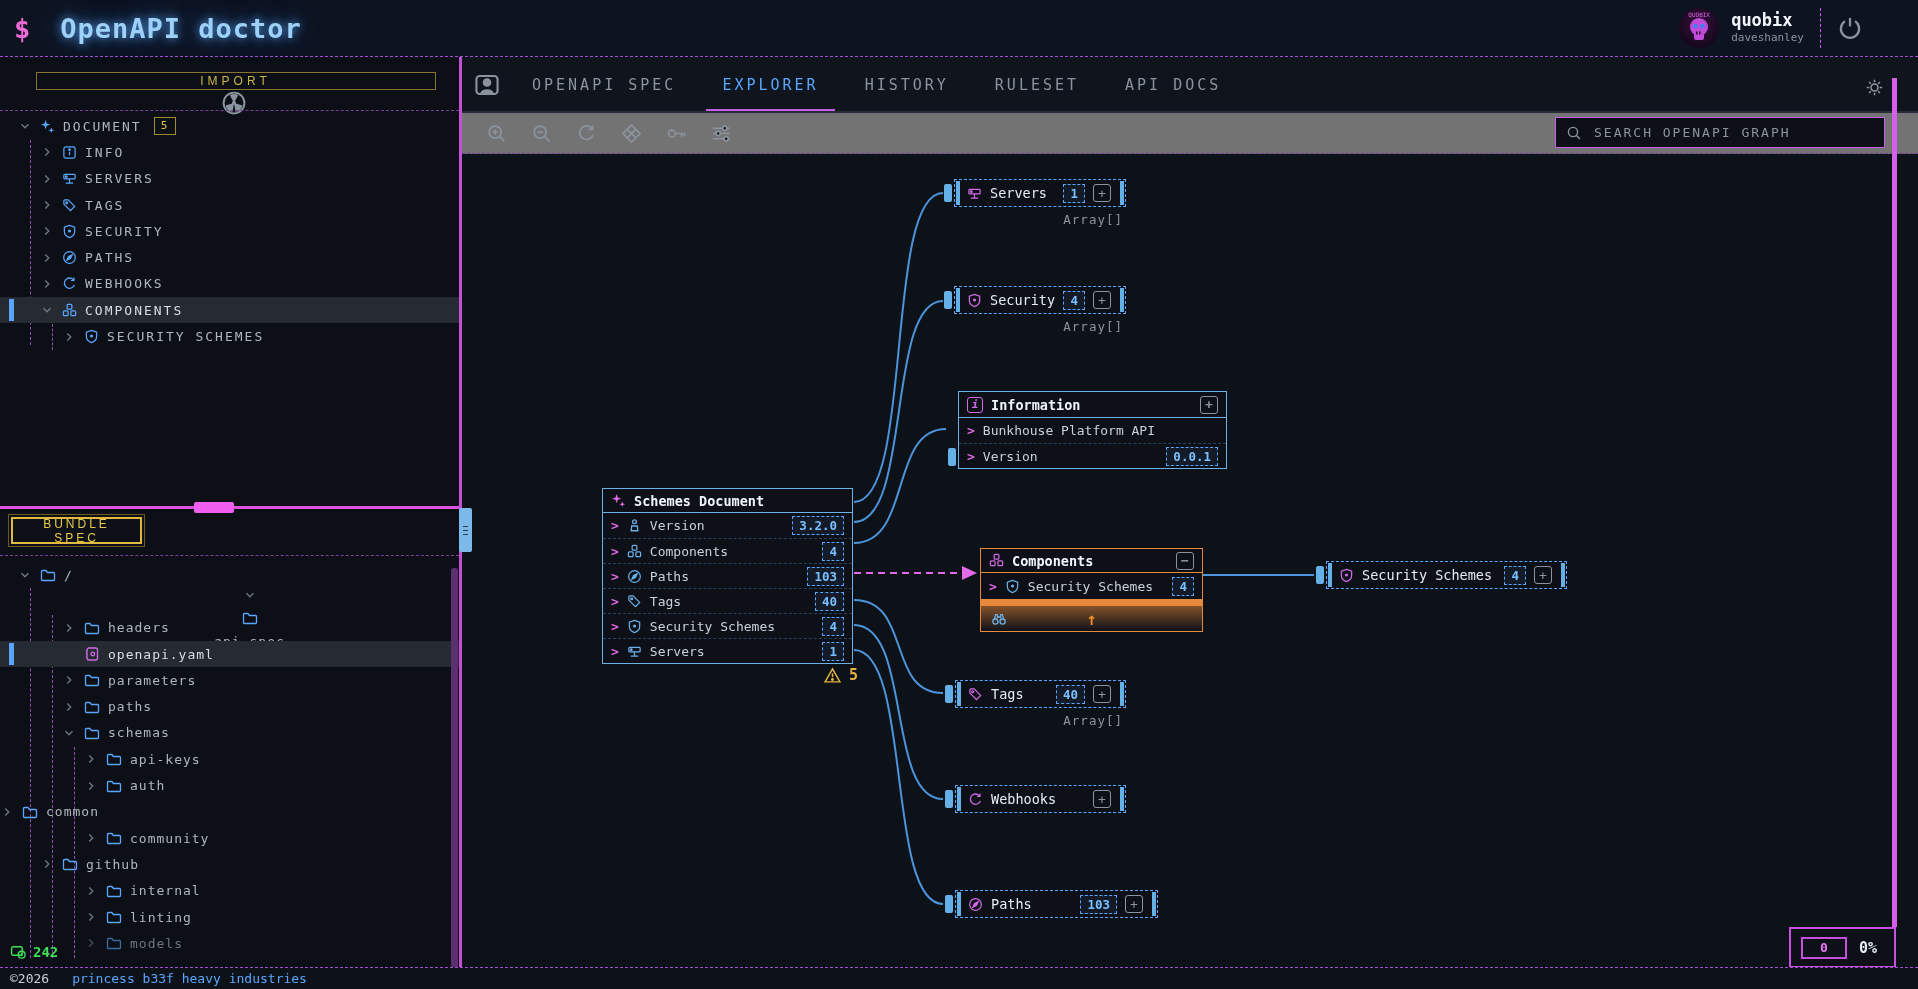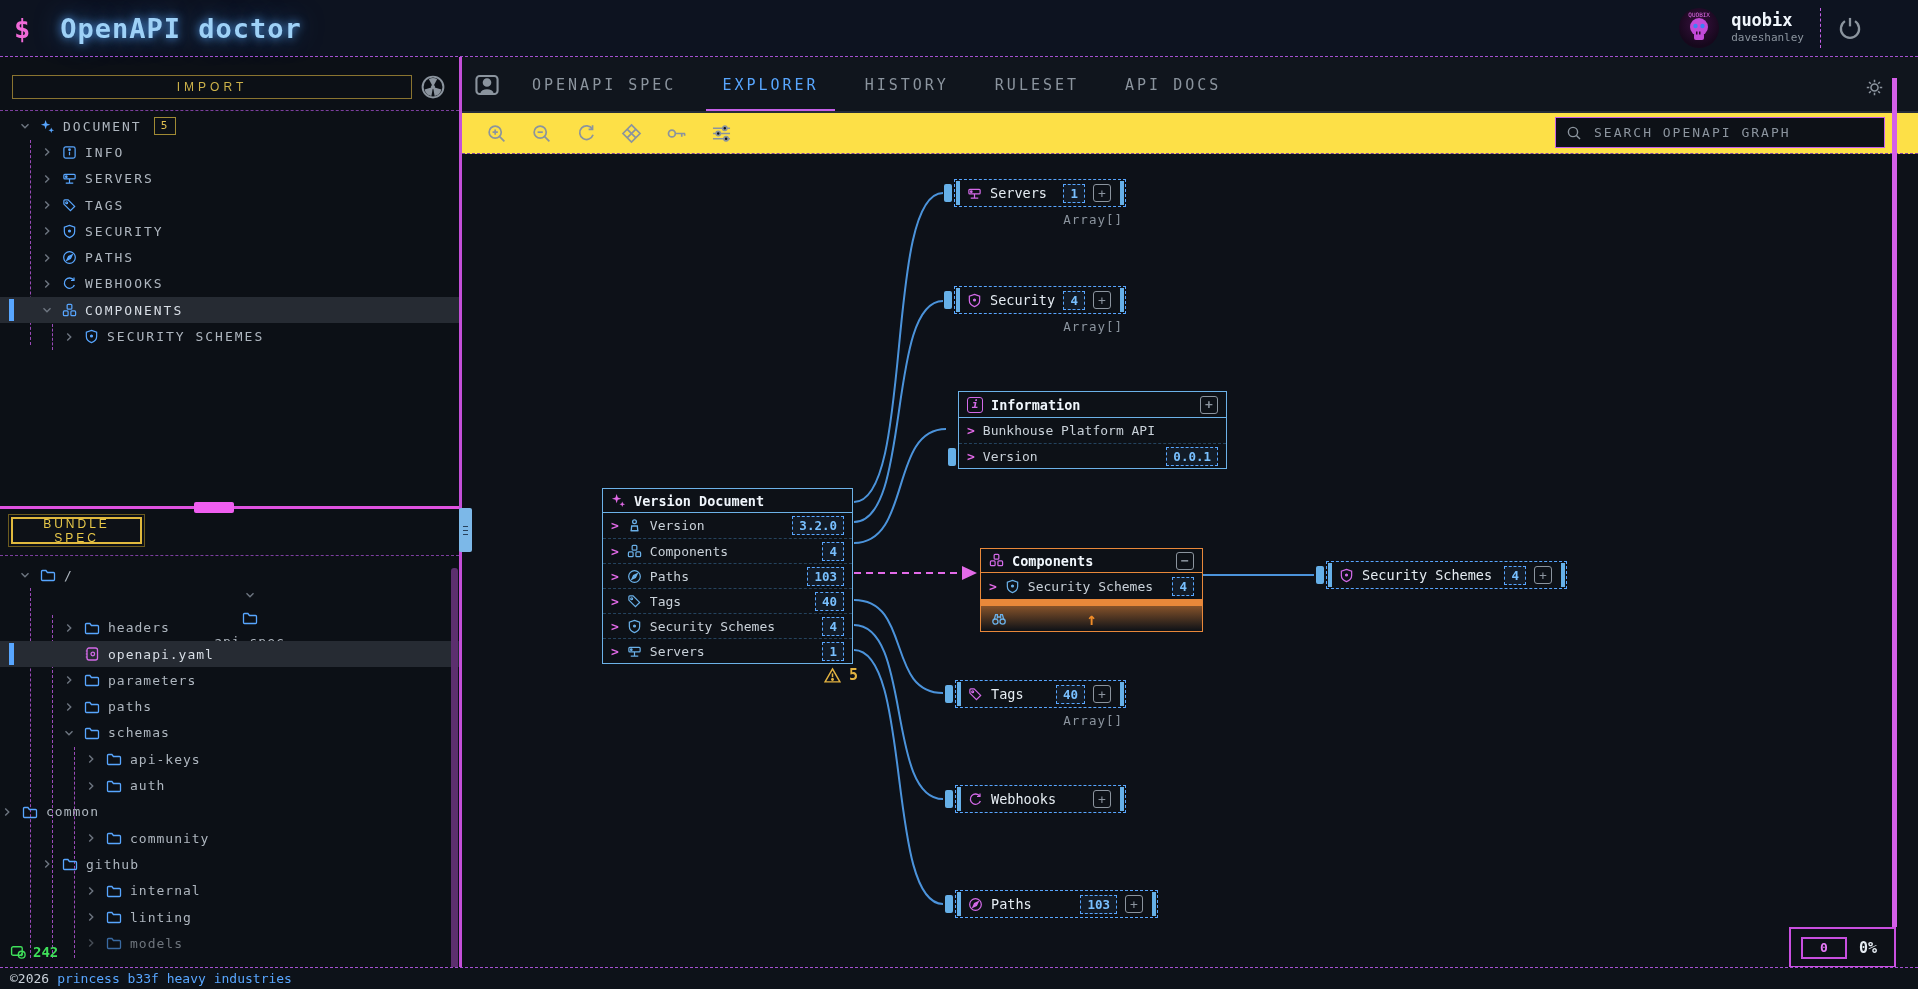--- a/index.html
+++ b/index.html
@@ -20,21 +20,21 @@
           position:relative;overflow:hidden;flex:none;}
   .avatar .av-label{position:absolute;top:3px;left:0;right:0;text-align:center;font-size:6px;color:#e26ae8;letter-spacing:0;}
   .user-name{font-size:17px;font-weight:bold;color:#f0f6fc;line-height:19px;}
   .user-handle{font-size:11px;color:#8b949e;line-height:15px;}
   .hdr-sep{width:0;height:40px;border-left:1px dashed #c45fe8;margin:0 4px;}
   .power-btn{color:#8b949e;cursor:pointer;}
 
   
   .sidebar{position:absolute;left:0;top:58px;width:459px;bottom:22px;background:#0c1016;z-index:5;}
   .side-divider{position:absolute;left:459px;top:57px;width:3px;bottom:22px;background:#c44fd8;z-index:7;}
-  .import-row{position:absolute;left:0;top:14px;width:459px;height:30px;display:flex;align-items:center;}
+  .import-row{position:absolute;left:0;top:14px;width:459px;height:30px;display:flex;align-items:center;flex-direction:column;}
   .import-btn{margin-left:12px;width:400px;height:24px;border:1px solid #8a7430;color:#cdb24a;
               font-size:12px;letter-spacing:4px;display:flex;align-items:center;justify-content:center;cursor:pointer;background:transparent;}
   .radiation-btn{margin-left:8px;color:#8b949e;cursor:pointer;}
   .side-dash{position:absolute;left:0;width:459px;border-top:1px dashed #7d3f9e;}
   .tree{position:absolute;left:0;width:459px;}
   .trow{height:26.3px;display:flex;align-items:center;gap:8px;font-size:13px;letter-spacing:2px;color:#aeb6bf;
         position:relative;cursor:pointer;white-space:nowrap;}
   .trow .chev{color:#6e7681;}
   .trow .ficon{color:#58a6ff;}
   .trow.selected{background:#262b33;color:#d8dee6;}
@@ -48,32 +48,32 @@
   .vgrip{position:absolute;left:459px;top:508px;width:13px;height:44px;background:#7cb8e8;border-radius:2px;z-index:8;cursor:col-resize;
          display:flex;flex-direction:column;align-items:center;justify-content:center;gap:3px;}
   .vgrip i{width:5px;height:1px;background:#27415c;display:block;}
   .side-scroll{position:absolute;left:451px;top:510px;width:7px;height:430px;background:#5c2f6e;border-radius:3px;z-index:6;}
   .counter{position:absolute;left:10px;top:885px;display:flex;align-items:center;gap:6px;color:#3fe05a;font-size:14px;font-weight:bold;}
 
   
   .app-footer{position:absolute;left:0;bottom:0;width:1918px;height:22px;background:#0d1219;border-top:1px dashed #a44fd0;
               display:flex;align-items:center;font-size:13px;z-index:9;padding-left:10px;gap:8px;}
   .copyright{color:#c9d1d9;}
-  .company-link{color:#58a6ff;cursor:pointer;}
+  .company-link{color:#58a6ff;cursor:pointer;margin-left:15px;}
 
   
   .tabbar{position:absolute;left:462px;top:57px;right:0;height:56px;background:#10151d;z-index:4;
           display:flex;align-items:center;}
   .tabbar-border{position:absolute;left:462px;top:111px;right:0;height:2px;background:#262d38;z-index:4;}
   .persona-btn{margin-left:12px;margin-right:30px;color:#8b949e;cursor:pointer;}
   .tab{font-size:15px;letter-spacing:3px;color:#8b949e;margin-right:42px;cursor:pointer;position:relative;padding:6px 2px;}
   .tab.active{color:#58a6ff;}
   .tab.active::after{content:"";position:absolute;left:-14px;right:-14px;bottom:-13px;height:4px;background:#c45fe8;}
   .gear-btn{position:absolute;right:34px;top:21px;color:#8b949e;cursor:pointer;}
-  .toolbar{position:absolute;left:462px;top:113px;right:0;height:41px;background:#fde047;z-index:4;
+  .toolbar{position:absolute;left:462px;top:113px;right:0;height:41px;background:#737373;z-index:4;
            border-bottom:1px dashed #7d3f9e;display:flex;align-items:center;gap:24px;padding-left:24px;}
   .tool-btn{color:#8b949e;cursor:pointer;}
   .search-box{position:absolute;right:33px;top:4px;width:330px;height:31px;border:1px solid #c45fe8;background:#0d1117;
               display:flex;align-items:center;gap:10px;padding:0 10px;}
   .search-box input{background:transparent;border:none;outline:none;color:#c9d1d9;font-family:inherit;
                     font-size:13px;letter-spacing:2px;width:100%;}
   .search-box input::placeholder{color:#8b949e;}
   .search-icon{color:#8b949e;}
   .right-scroll{position:absolute;left:1892px;top:78px;width:5px;height:849px;background:#d45fe8;z-index:5;}
 
@@ -134,21 +134,21 @@
   </svg>
 
   <div class="boxnode" style="left:602px;top:488px;width:251px;">
     <div class="bhead" style="height:24px;">
       <span class="ic" style="color:#e26ae8">
         <svg width="15" height="15" viewBox="0 0 16 16" fill="currentColor">
             <path d="M6 1l1.2 3.8L11 6 7.2 7.2 6 11 4.8 7.2 1 6l3.8-1.2z"></path>
             <path d="M12 9l.8 2.2L15 12l-2.2.8L12 15l-.8-2.2L9 12l2.2-.8z"></path>
           </svg>
       </span>
-      <span>Version Document</span>
+      <span>Schemes Document</span>
     </div>
     <div class="brow" style="height:25px;">
       <span class="mark">&gt;</span>
       <span class="ic nicon-b">
         <svg width="15" height="15" viewBox="0 0 16 16" fill="none" stroke="currentColor" stroke-width="1.4">
             <circle cx="8" cy="4" r="2"></circle>
             <path d="M4.5 13.5 L5 8.5 h6 l.5 5z"></path>
             <path d="M4 13.5 h8"></path>
           </svg>
       </span>

